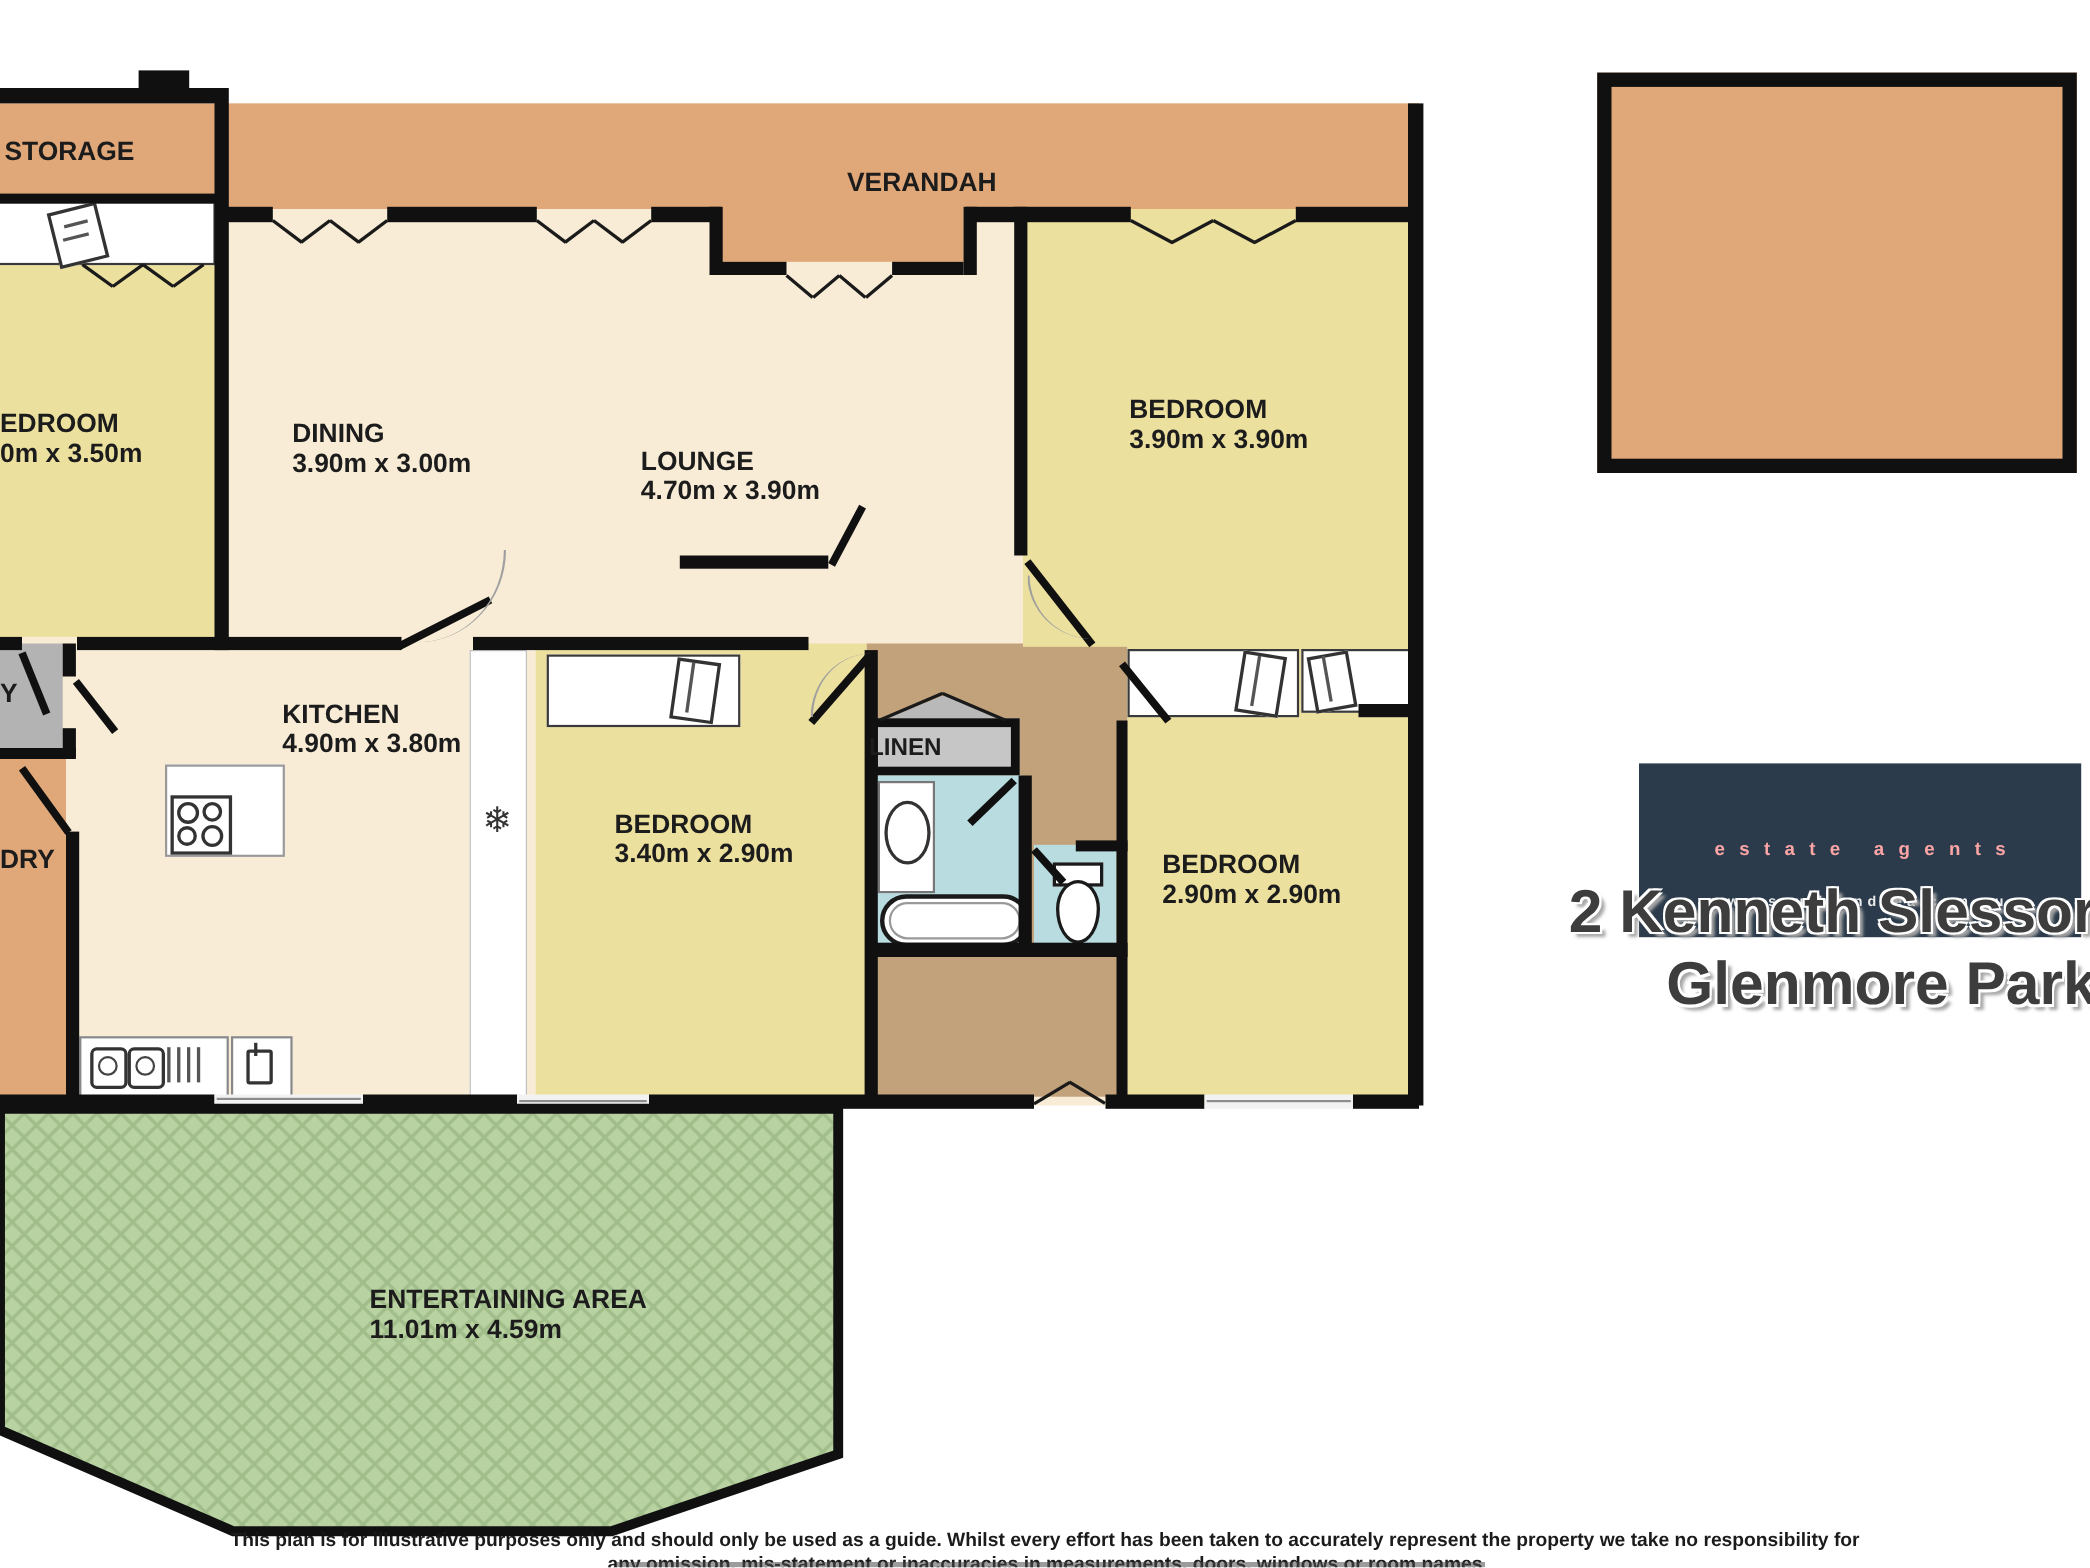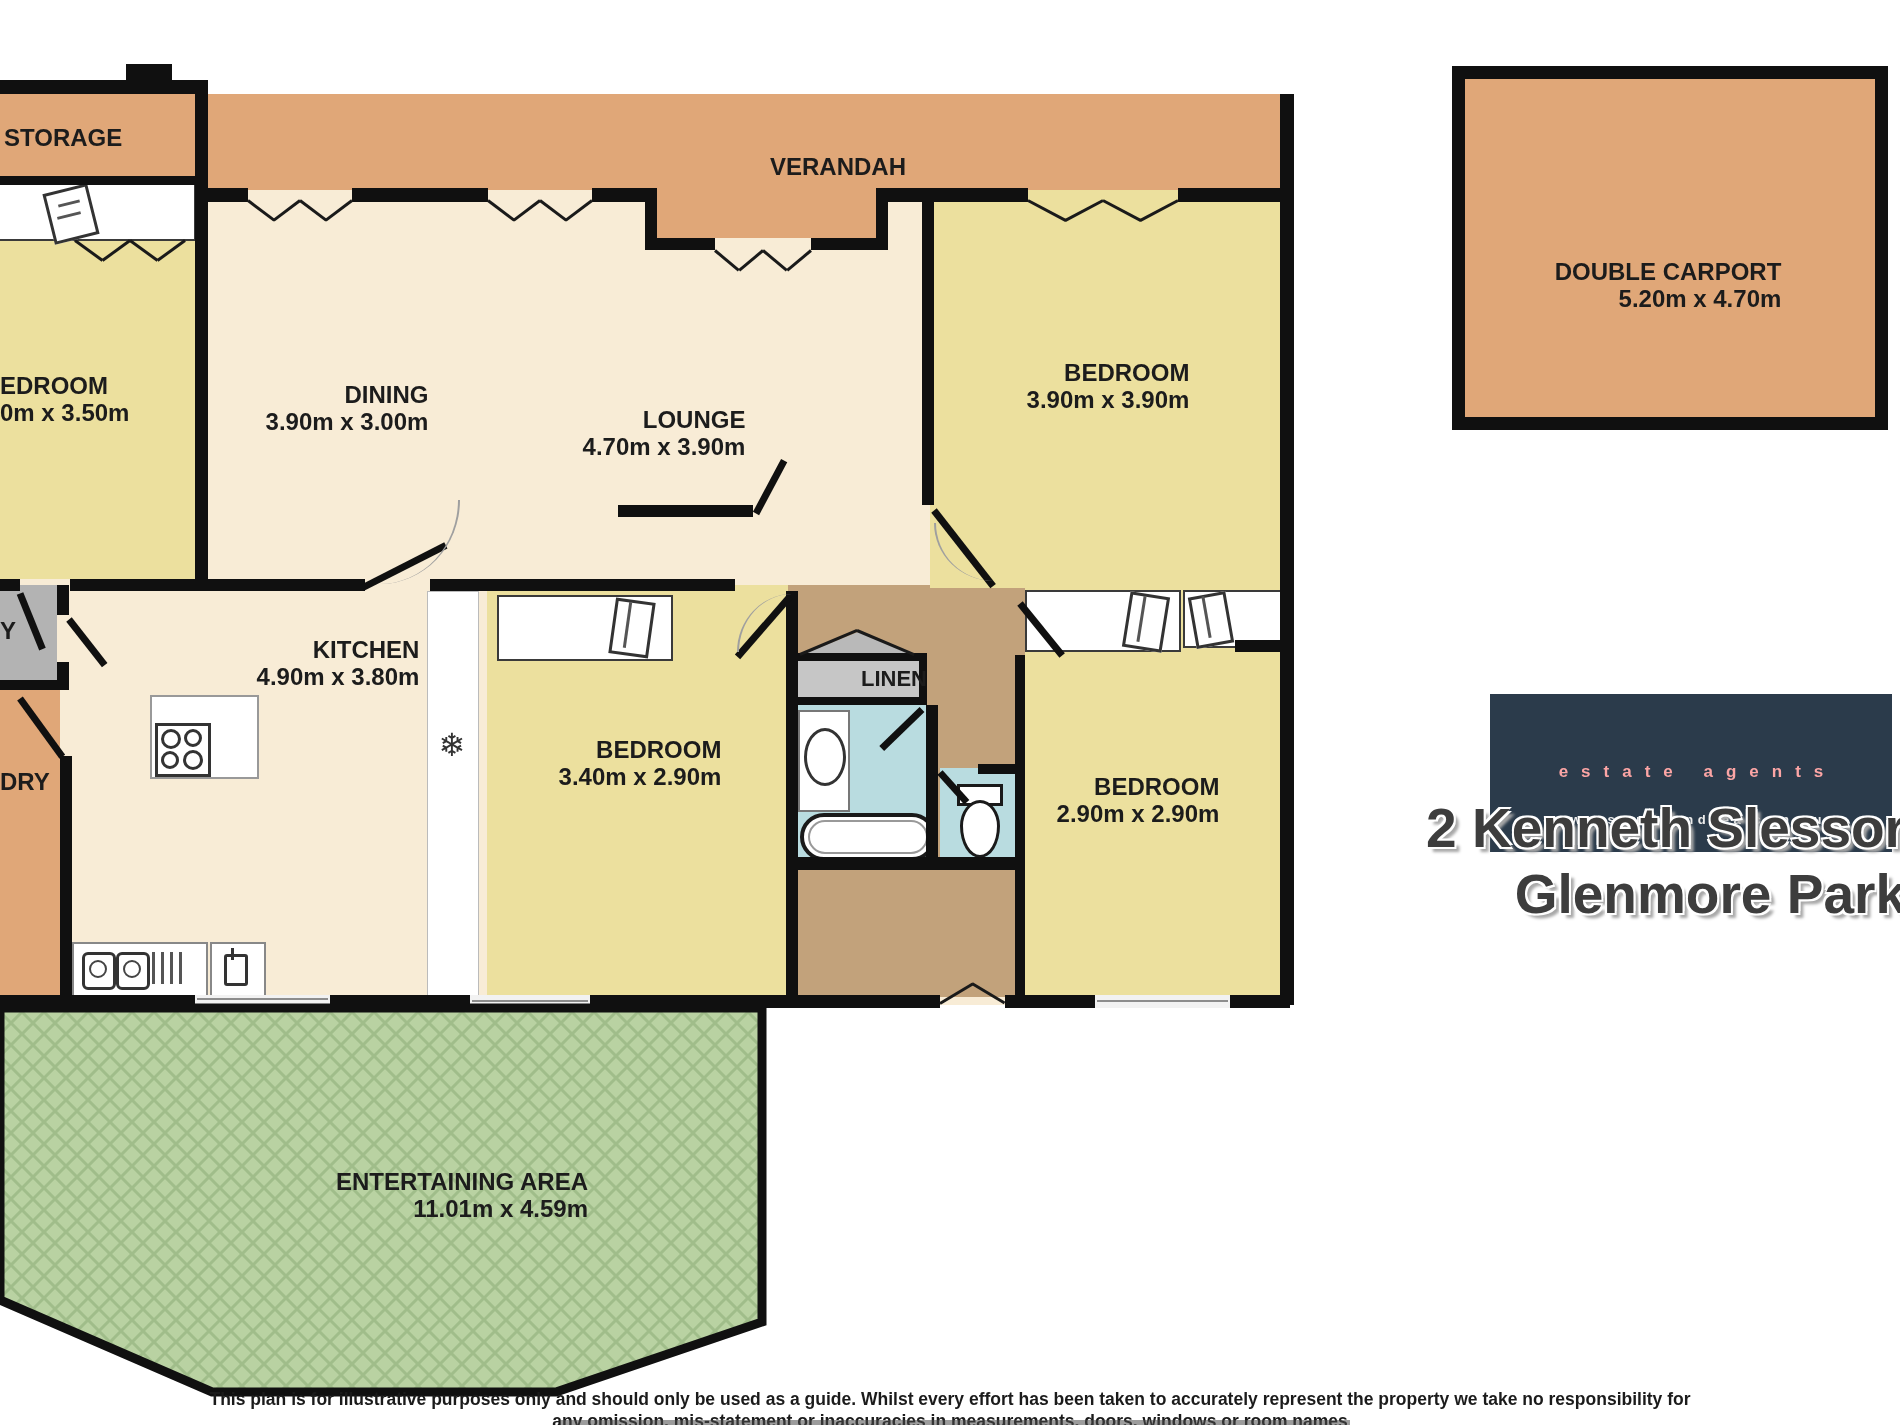--- a/index.html
+++ b/index.html
@@ -5,21 +5,21 @@
   html,body{margin:0;padding:0;background:#fff;}
   #canvas{position:relative;width:1900px;height:1425px;background:#ffffff;overflow:hidden;
           font-family:"Liberation Sans",sans-serif;}
   .abs{position:absolute;}
   .room{position:absolute;}
   .wall{position:absolute;background:#101010;}
   .vl{position:absolute;height:3px;background:#1a1a1a;transform-origin:0 50%;}
   .leaf{position:absolute;height:7px;background:#101010;transform-origin:0 50%;}
   .arc{position:absolute;border:0 solid #9f9f9f;}
   .lbl{position:absolute;font-weight:bold;color:#1c1c1c;font-size:24px;line-height:27px;
-       text-align:right;white-space:nowrap;}
+       text-align:left;white-space:nowrap;}
   .lbl.cc{transform:translateX(-50%);}
   .whitebox{position:absolute;background:#ffffff;border:2px solid #3a3a3a;}
   .thinline{position:absolute;background:#8d8d8d;}
   .shirt{position:absolute;}
   .logo-name{position:absolute;width:100%;text-align:center;color:#ffffff;font-weight:bold;
              font-size:47px;letter-spacing:1px;}
   .logo-tag{position:absolute;width:100%;text-align:center;font-weight:bold;font-size:17px;
             letter-spacing:13px;text-indent:13px;}
   .logo-url{position:absolute;width:100%;text-align:center;color:#ececec;font-weight:bold;
             font-size:13px;letter-spacing:4.5px;}
@@ -221,21 +221,20 @@
   <div class="lbl cc" style="left:347px;top:381px;"><span>DINING</span><br><span>3.90m x 3.00m</span></div>
   <div class="lbl cc" style="left:664px;top:406px;"><span>LOUNGE</span><br><span>4.70m x 3.90m</span></div>
   <div class="lbl cc" style="left:338px;top:636px;"><span>KITCHEN</span><br><span>4.90m x 3.80m</span></div>
   <div class="lbl cc" style="left:1108px;top:359px;"><span>BEDROOM</span><br><span>3.90m x 3.90m</span></div>
   <div class="lbl cc" style="left:640px;top:736px;"><span>BEDROOM</span><br><span>3.40m x 2.90m</span></div>
   <div class="lbl cc" style="left:1138px;top:773px;"><span>BEDROOM</span><br><span>2.90m x 2.90m</span></div>
   <div class="lbl" style="left:790px;top:665px;width:137px;font-size:22px;"><span>LINEN</span></div>
   <div class="lbl" style="left:0;top:617px;text-align:left;"><span>Y</span></div>
   <div class="lbl" style="left:0;top:768px;text-align:left;"><span>DRY</span></div>
   <div class="lbl cc" style="left:462px;top:1168px;"><span>ENTERTAINING AREA</span><br><span>11.01m x 4.59m</span></div>
-  <div class="lbl cc" style="left:1668px;top:258px;"><span>DOUBLE CARPORT</span><br><span>5.20m x 4.70m</span></div>
 
   <div class="abs" style="left:1490px;top:694px;width:402px;height:158px;background:#2b3b4b;">
     <div class="logo-tag" style="top:68px;color:#fca5a5;">estate agents</div>
     <div class="logo-url" style="top:118px;">www.southlandsea.com.au</div>
   </div>
 
   <div class="addr" style="top:796px;">2 Kenneth Slessor</div>
   <div class="addr" style="top:862px;">Glenmore Park</div>
 
   <div class="disc" style="top:1389px;">This plan is for illustrative purposes only and should only be used as a guide. Whilst every effort has been taken to accurately represent the property we take no responsibility for</div>

